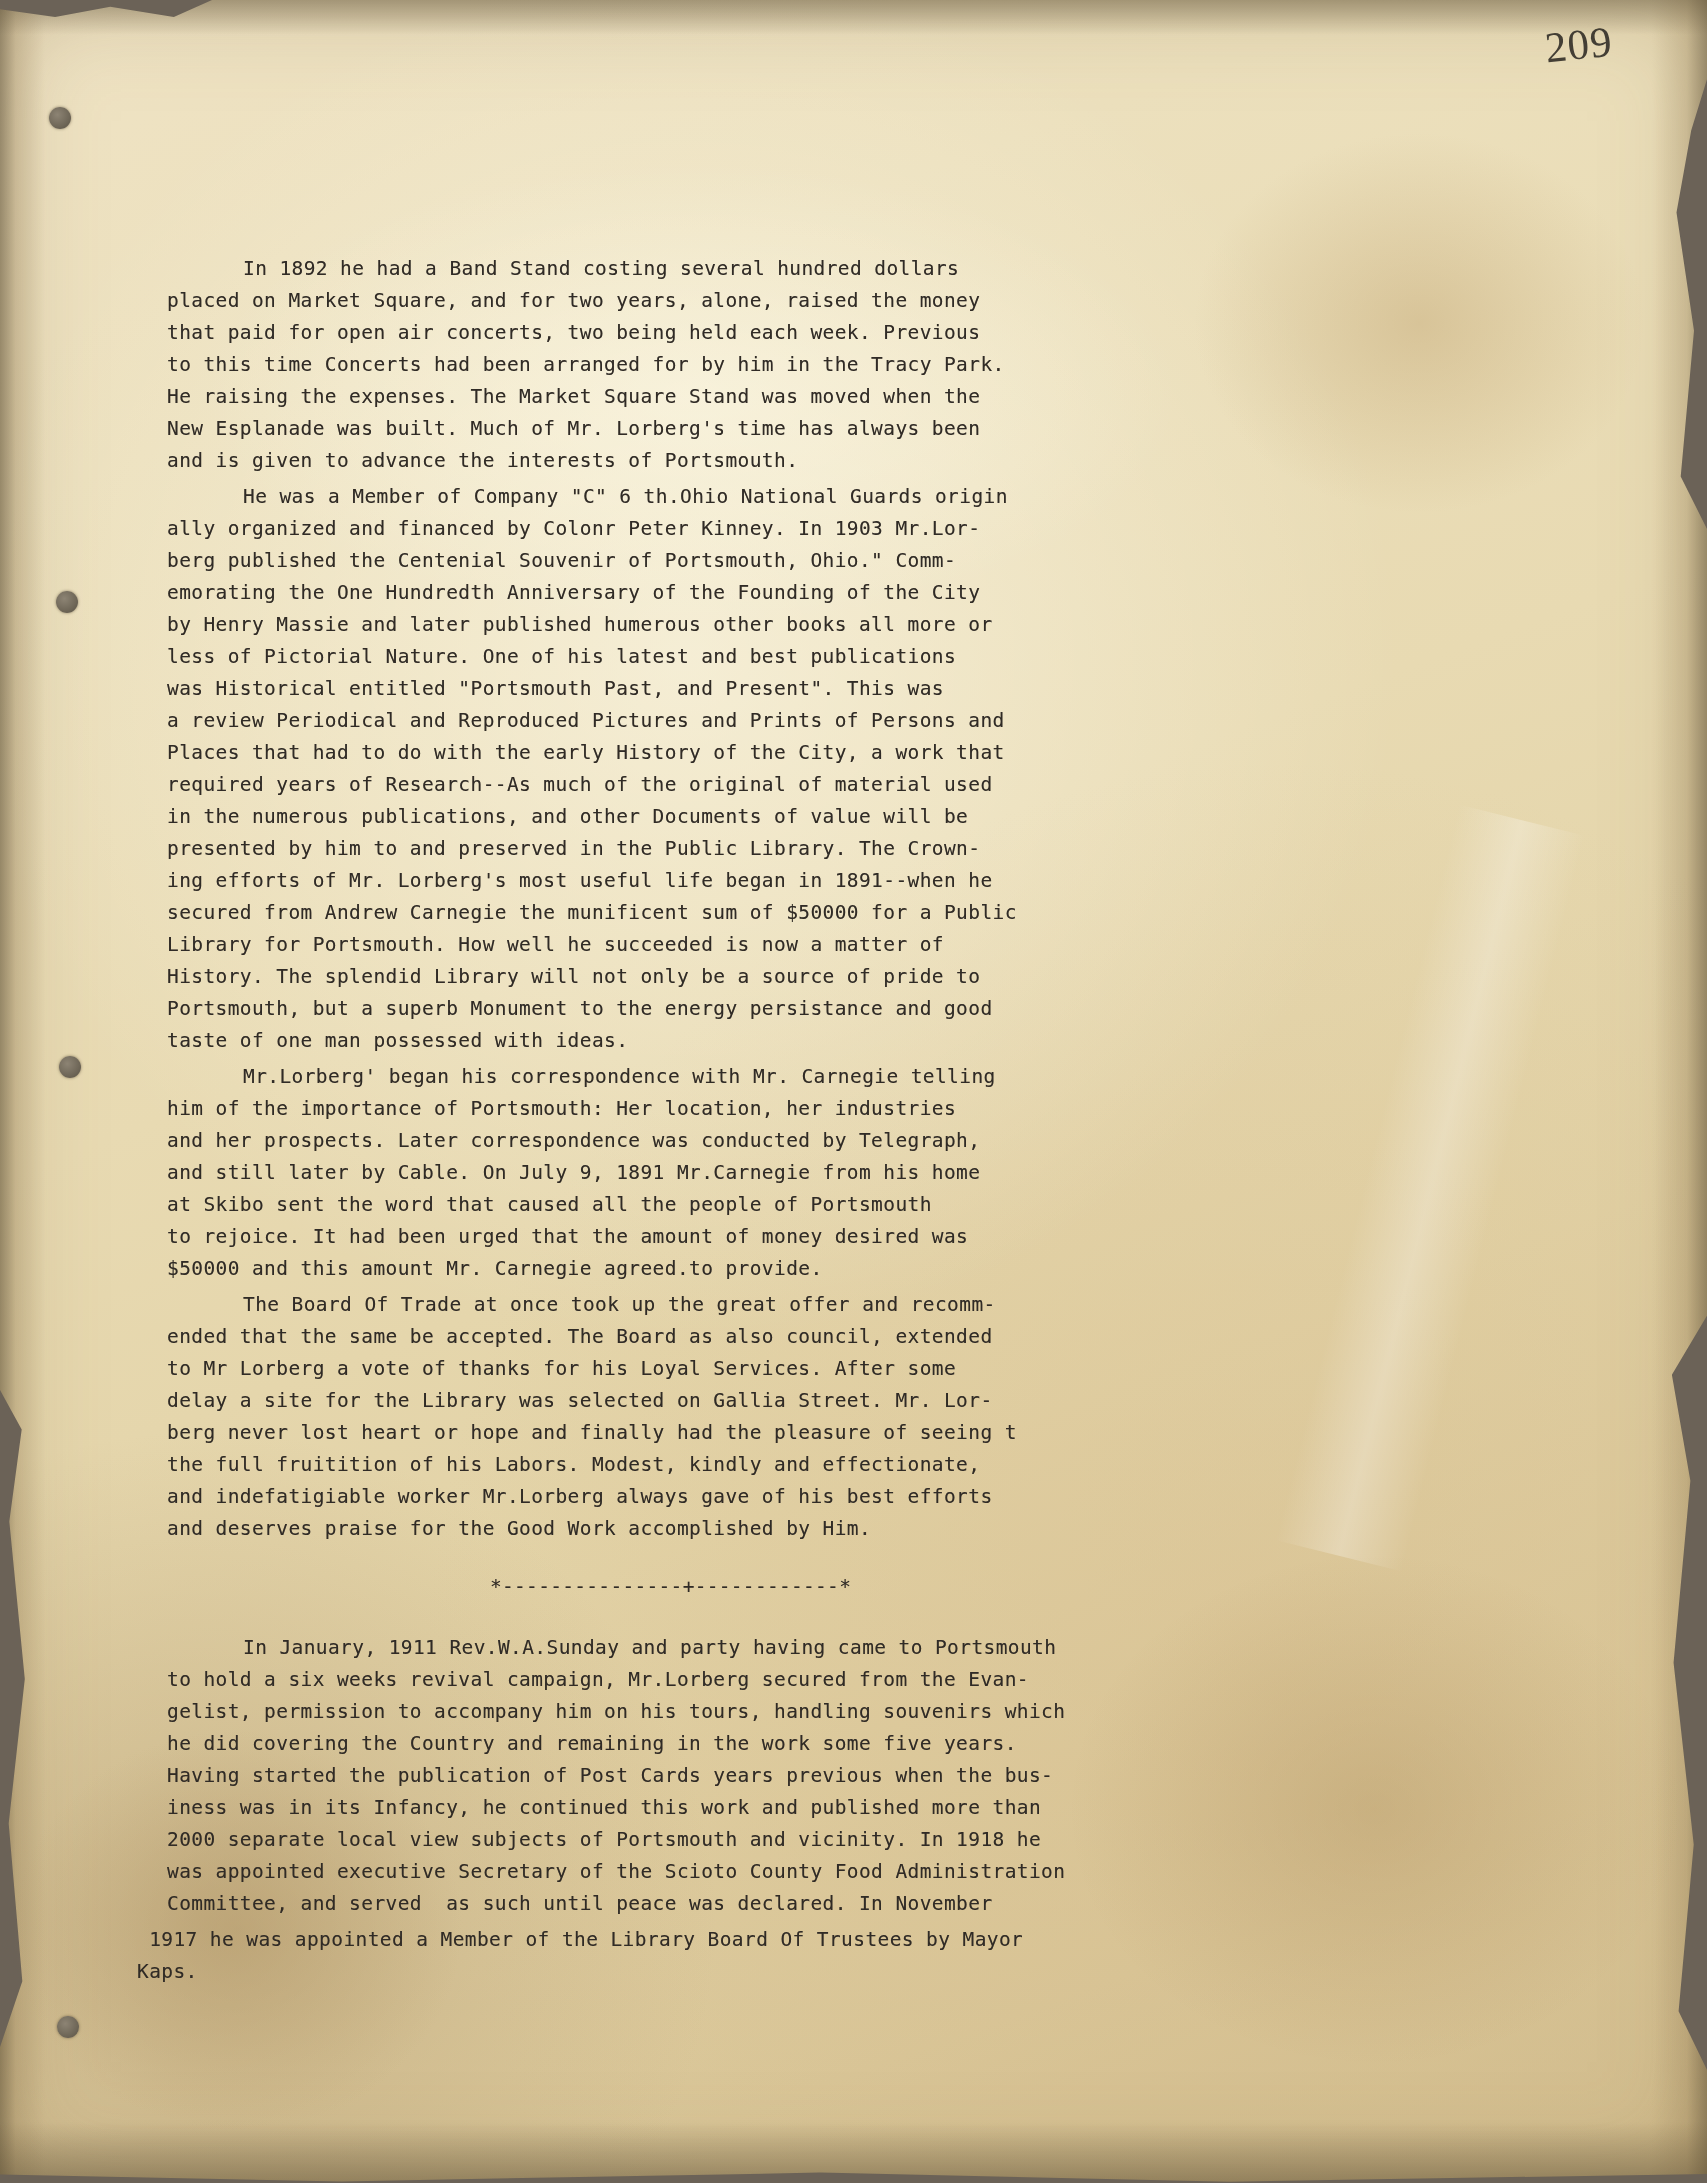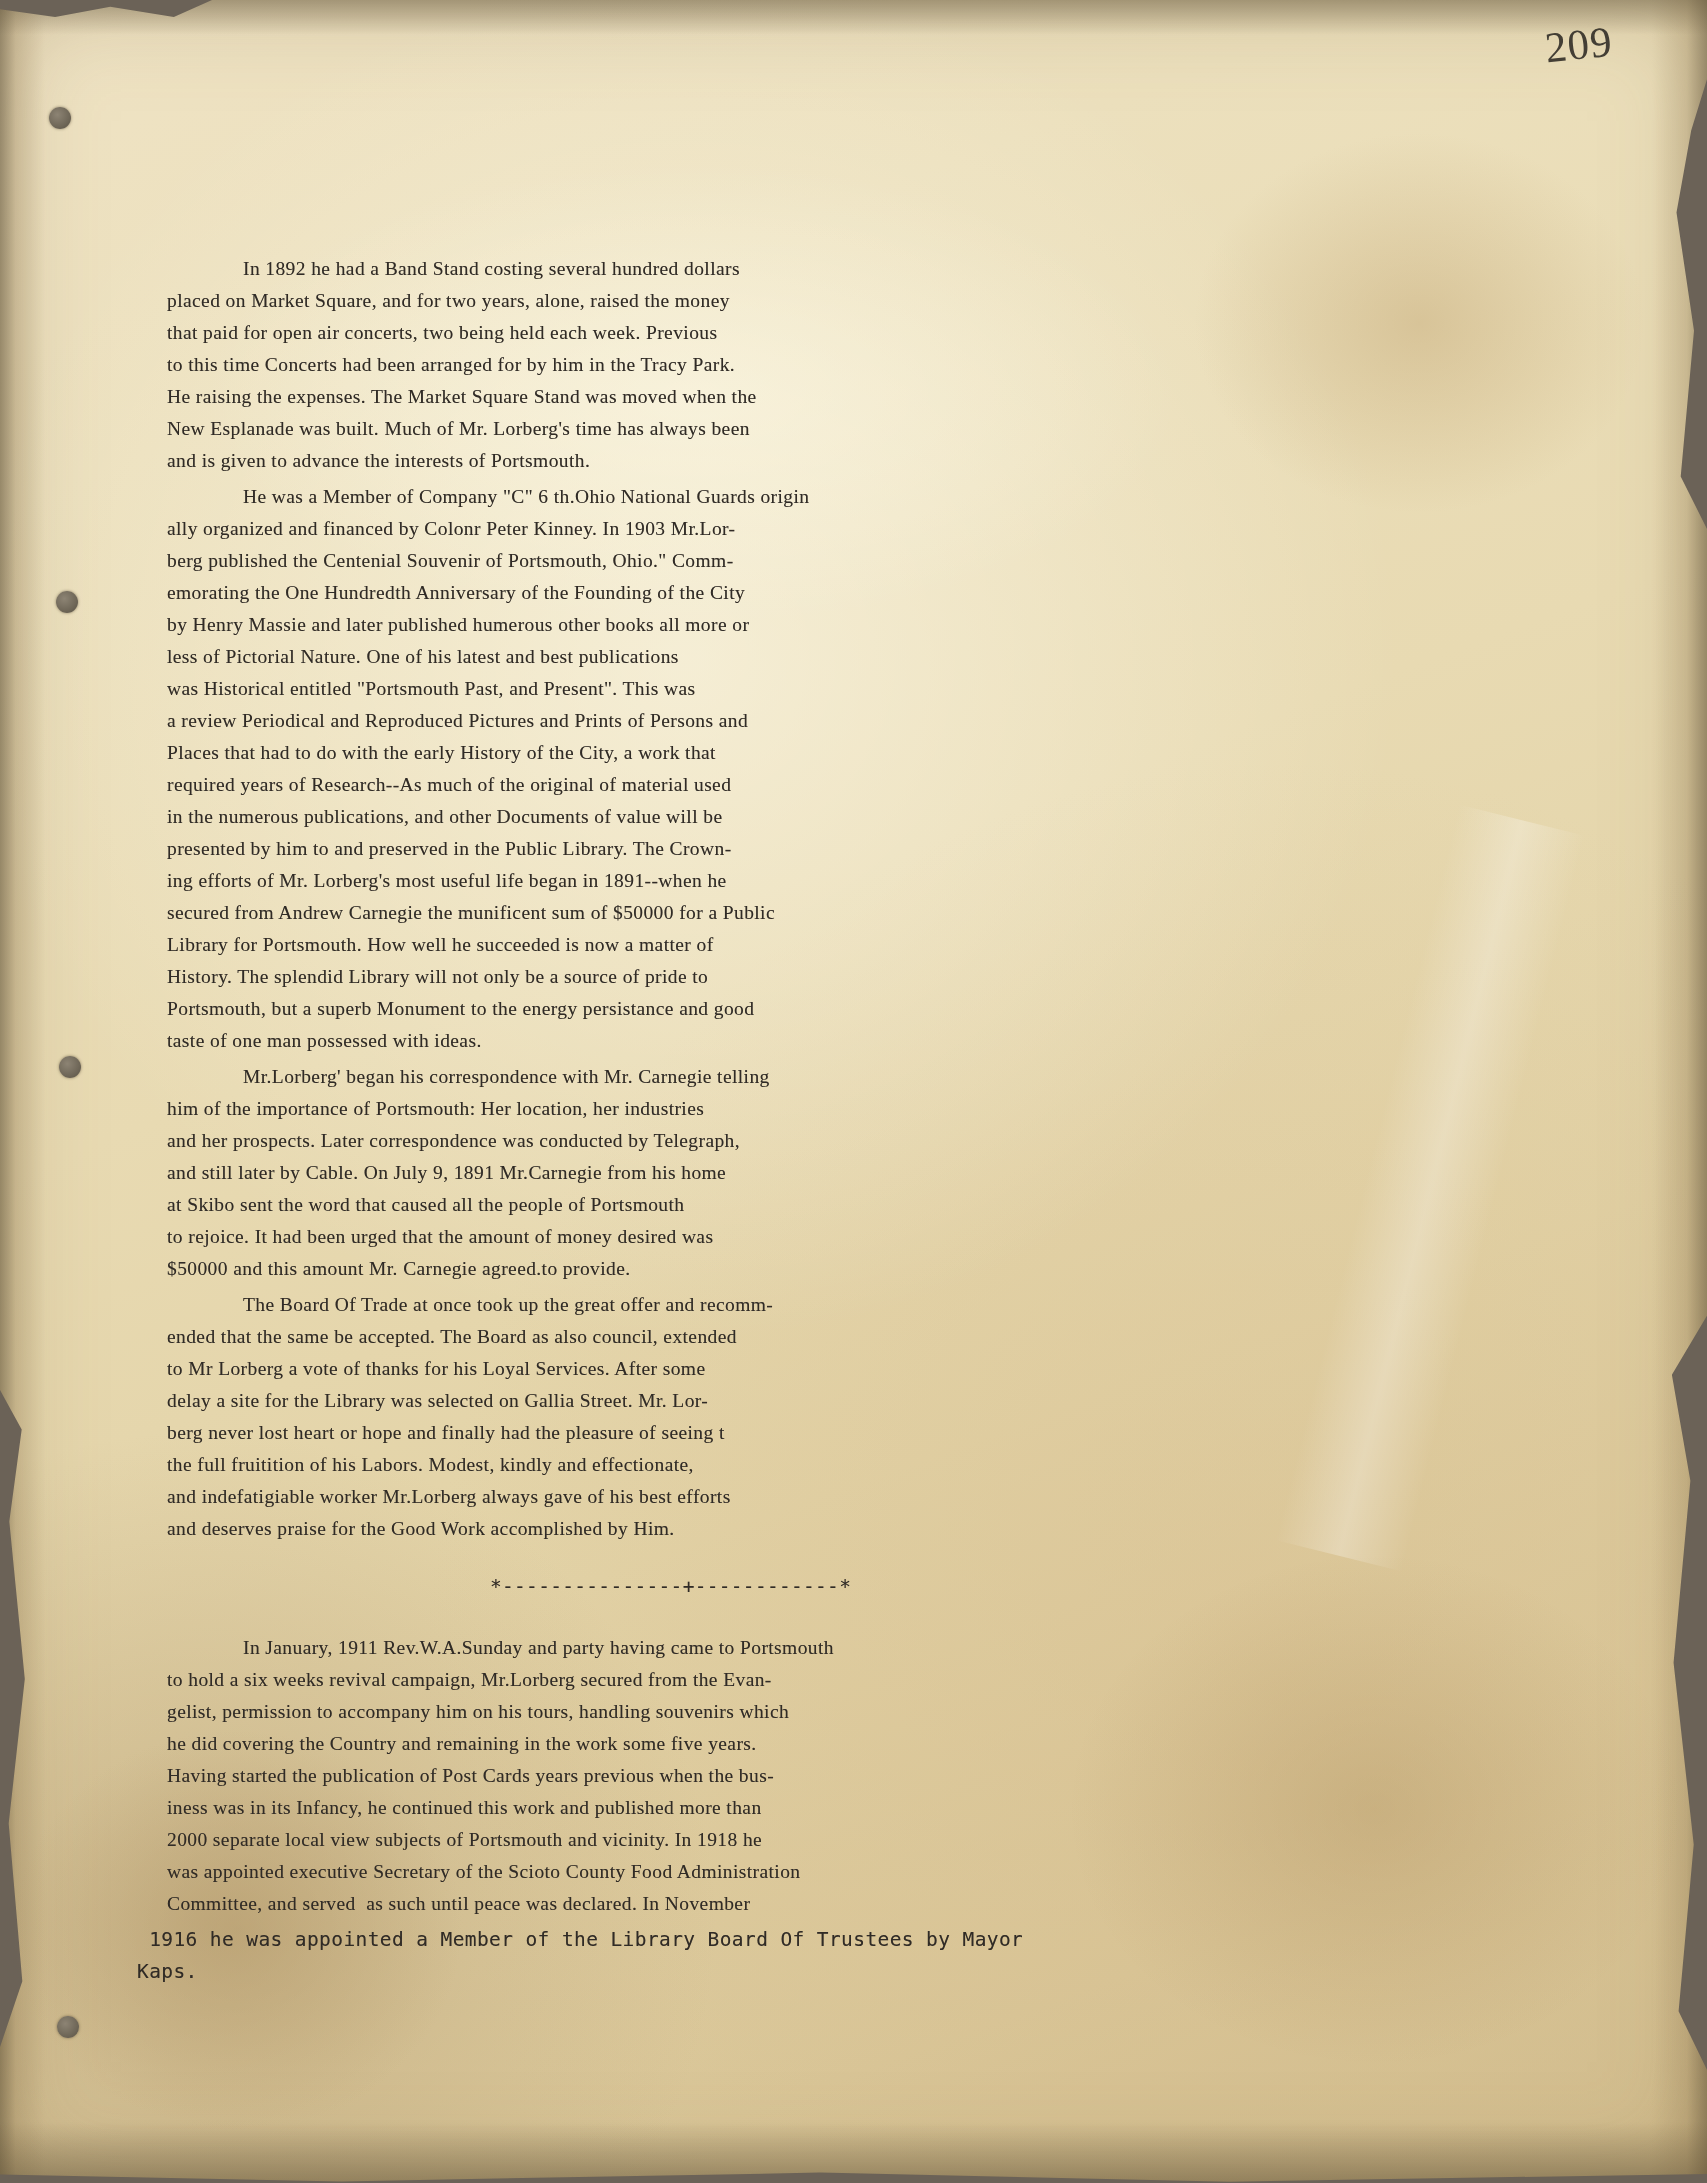--- a/index.html
+++ b/index.html
@@ -87,21 +87,20 @@
   }
   .para {
     margin: 0 0 0 0;
     white-space: pre-wrap;
   }
   .para + .para {
     margin-top: 4px;
   }
   .indent {
     text-indent: 76px;
-    font-family: Liberation Serif, serif;
   }
   .divider {
     margin: 26px 0 29px 0;
     text-align: left;
     padding-left: 323px;
     font-family: "DejaVu Sans Mono", "Liberation Mono", monospace;
     font-size: 19.5px;
     letter-spacing: 0.3px;
     color: #312c27;
   }
@@ -189,18 +188,18 @@
 
     <div class="para indent">In January, 1911 Rev.W.A.Sunday and party having came to Portsmouth
 to hold a six weeks revival campaign, Mr.Lorberg secured from the Evan-
 gelist, permission to accompany him on his tours, handling souvenirs which
 he did covering the Country and remaining in the work some five years.
 Having started the publication of Post Cards years previous when the bus-
 iness was in its Infancy, he continued this work and published more than
 2000 separate local view subjects of Portsmouth and vicinity. In 1918 he
 was appointed executive Secretary of the Scioto County Food Administration
 Committee, and served  as such until peace was declared. In November</div>
-    <div class="para tail"> 1916 he was appointed a Member of the Library Board Of Trustees by Mayor
+    <div class="para tail"> 1917 he was appointed a Member of the Library Board Of Trustees by Mayor
 Kaps.</div>
   </div>
 
 </div>
 
 
 </body></html>

